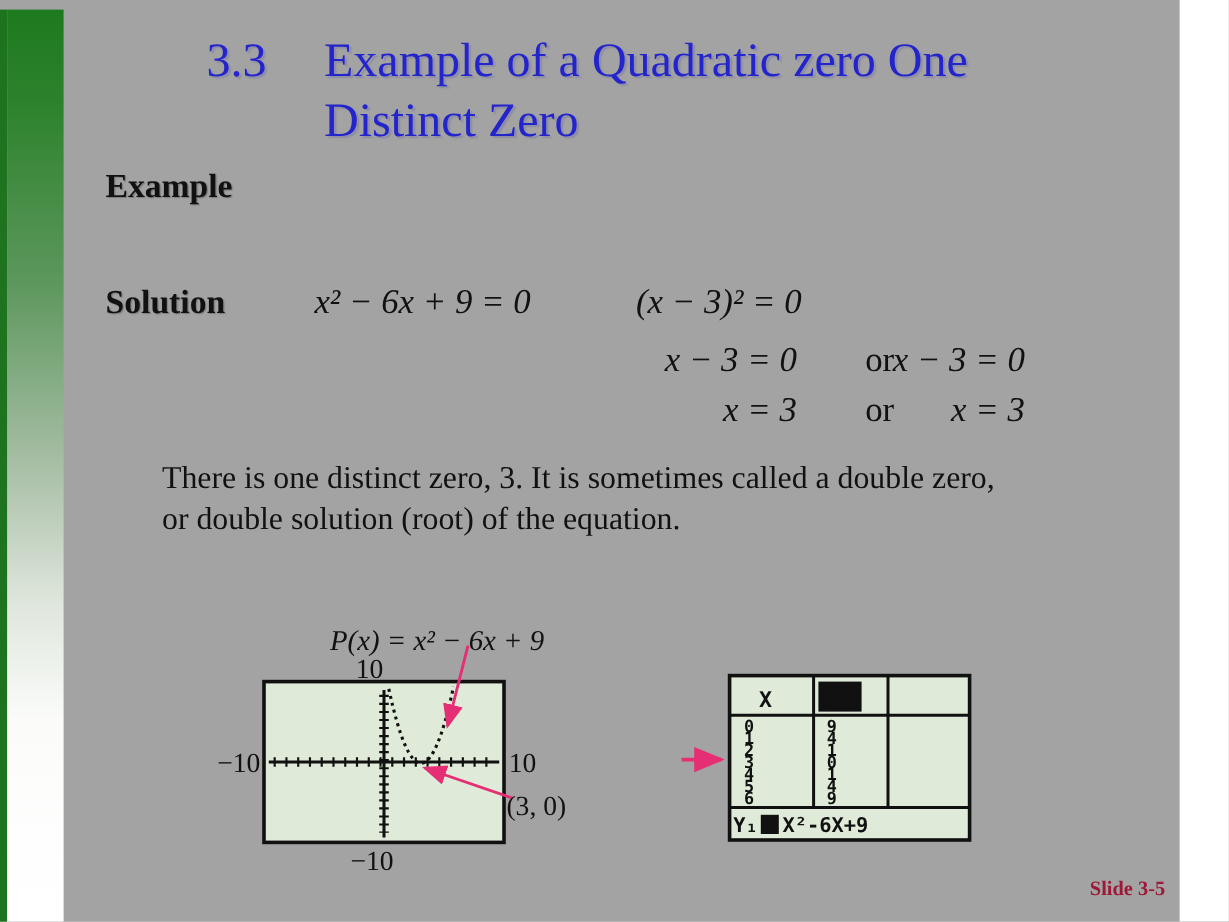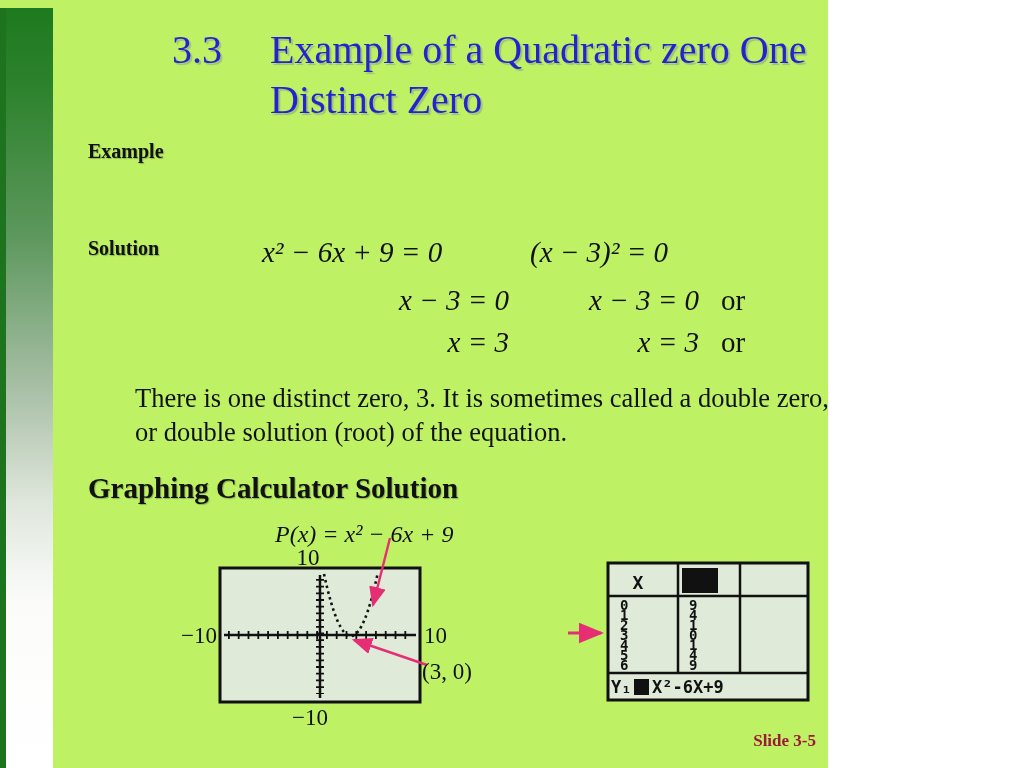--- a/index.html
+++ b/index.html
@@ -1,33 +1,33 @@
 <!DOCTYPE html>
 <html><head>
 <meta charset="utf-8">
 <style>
   html,body{margin:0;padding:0;}
   body{width:1024px;height:768px;background:#ffffff;overflow:hidden;
        font-family:"Liberation Serif", serif;color:#111;}
-  .slide{position:relative;width:828px;height:768px;background:#bef264;}
+  .slide{position:relative;width:983px;height:768px;background:#a3a3a3;}
 
   
   .edge-strip{position:absolute;left:0;top:8px;width:6px;height:760px;background:#1e741e;}
   .gradient-bar{position:absolute;left:6px;top:8px;width:47px;height:760px;
     background:linear-gradient(180deg,#1e7a1e 0%,#2c822c 10%,#5d975d 30%,#a8bfa6 50%,#dfe6dc 65%,#fbfcfa 78%,#ffffff 100%);}
 
   
   .title-num,.title-l1,.title-l2{position:absolute;font-size:40px;color:#2424cc;
     text-shadow:2px 2px 1px rgba(100,100,170,0.35);white-space:nowrap;}
   .title-num{left:172px;top:26px;}
   .title-l1{left:270px;top:26px;}
   .title-l2{left:270px;top:76px;}
 
   
-  .hd{position:absolute;font-weight:bold;font-size:20px;white-space:nowrap;
+  .hd{position:absolute;font-weight:bold;font-size:28px;white-space:nowrap;
       text-shadow:1px 1px 1px rgba(0,0,0,0.25);}
   .hd-example{left:88px;top:140px;}
   .hd-solution{left:88px;top:237px;}
   .hd-graphing{left:88px;top:472px;font-size:29px;}
 
   
   .math{font-style:italic;font-family:"Liberation Serif",serif;}
   .rm{font-style:normal;}
   .exline{position:absolute;left:255px;top:141px;font-size:30px;white-space:nowrap;}
   .eq{position:absolute;font-size:29px;white-space:nowrap;}
@@ -72,21 +72,20 @@
   <div class="eq eq1b math">(x − 3)² = 0</div>
   <div class="eq e2a math">x − 3 = 0</div>
   <div class="eq e2or rm">or</div>
   <div class="eq e2b math">x − 3 = 0</div>
   <div class="eq e3a math">x = 3</div>
   <div class="eq e3or rm">or</div>
   <div class="eq e3b math">x = 3</div>
 
   <div class="note">There is one distinct zero, 3. It is sometimes called a double zero, or double solution (root) of the equation.</div>
 
-  <div class="hd hd-graphing">Graphing Calculator Solution</div>
 
   <svg class="graph-svg" width="300" height="218" viewBox="0 0 300 218">
     <defs>
       <marker id="arrowP" markerWidth="9" markerHeight="8" refX="7.5" refY="3.5" orient="auto">
         <path d="M0,0 L8.5,3.5 L0,7 Z" fill="#e62e74"></path>
       </marker>
     </defs>
     <rect x="40" y="55" width="200" height="134" fill="#dfead8" stroke="#111" stroke-width="3"></rect>
 
     <line x1="44" y1="122" x2="236" y2="122" stroke="#111" stroke-width="2.5"></line>

